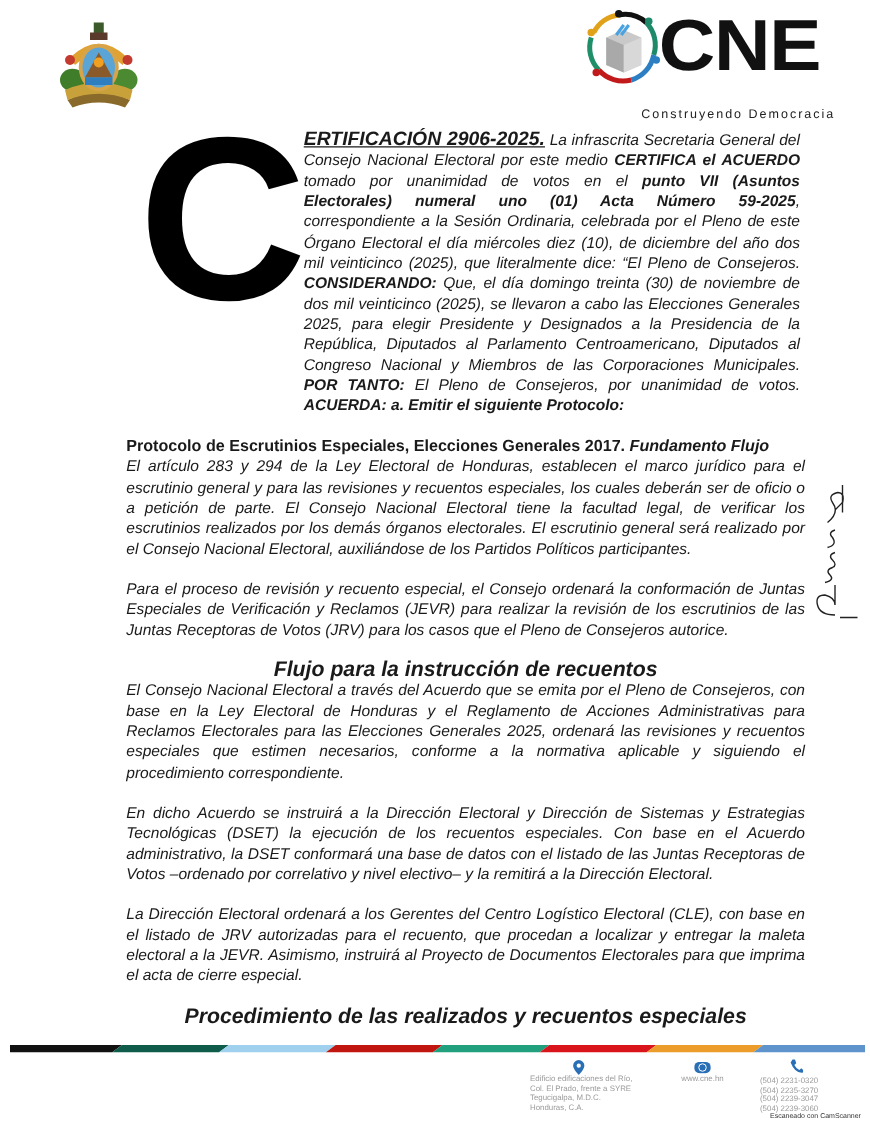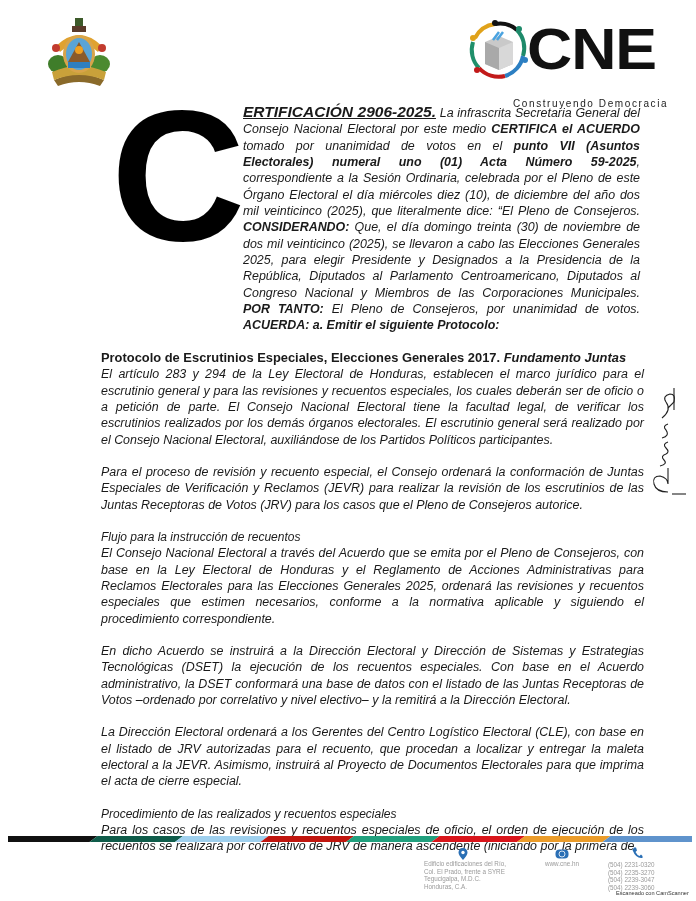--- a/index.html
+++ b/index.html
@@ -1,35 +1,35 @@
 <!DOCTYPE html>
 <html><head>
 <meta charset="utf-8">
 <style>
   html, body { margin: 0; padding: 0; background: #ffffff; }
   body { width: 696px; height: 901px; position: relative; overflow: hidden; font-family: "Liberation Sans", sans-serif; color: #1a1a1a; }
 
   .coat { position: absolute; left: 40px; top: 12px; width: 78px; height: 78px; }
-  .cne-logo { position: absolute; left: 465px; top: 20px; width: 215px; height: 86px; }
+  .cne-logo { position: absolute; left: 465px; top: 8px; width: 215px; height: 86px; }
   .cne-emblem { position: absolute; left: 0; top: 0; width: 66px; height: 60px; }
   .cne-letters { position: absolute; left: 62px; top: -4px; font-family: "Liberation Sans", sans-serif; font-weight: 900; font-size: 58px; letter-spacing: -1px; color: #111; line-height: 66px; transform: scaleX(1.08); transform-origin: left; font-weight: bold; }
   .cne-name { position: absolute; left: 2px; top: 62px; font-weight: bold; font-size: 11.6px; color: #111; white-space: nowrap; letter-spacing: 0.1px; }
   .cne-slogan { position: absolute; left: 48px; top: 78px; font-size: 10px; color: #222; letter-spacing: 1.6px; white-space: nowrap; }
 
   .dropcap { position: absolute; left: 111px; top: 96px; font-family: "Liberation Sans", sans-serif; font-weight: bold; font-size: 186px; line-height: 160px; color: #000; }
 
   .doc { position: absolute; left: 101px; top: 104px; width: 543px; font-size: 12.45px; line-height: 16.35px; font-style: italic; text-align: justify; }
   .doc p { margin: 0; }
   .doc b { font-weight: bold; }
   .intro-indent { padding-left: 142px; }
   .heading-u { font-weight: bold; font-size: 15.5px; text-decoration: underline; }
   .gap { height: 16px; }
   .sec-title-plain { font-style: normal; font-weight: bold; font-size: 12.9px; }
   .sec-title-plain i { font-style: italic; }
-  .center-title { font-weight: normal; font-size: 12px; }
+  .center-title { text-align: center; font-weight: bold; font-size: 17px; }
 
   .signature { position: absolute; left: 638px; top: 380px; width: 55px; height: 120px; }
 
   .footer-bar { position: absolute; left: 8px; top: 836px; width: 684px; height: 6px; }
   .footer-block { position: absolute; top: 848px; font-size: 6.3px; color: #9a9a9a; line-height: 7.6px; }
   .addr { left: 424px; top: 860px; }
   .web { left: 545px; top: 860px; }
   .phones { left: 608px; top: 861px; }
   .ficon { position: absolute; }
   .scanner { position: absolute; left: 616px; top: 890px; font-size: 5.6px; color: #333; white-space: nowrap; }
@@ -76,34 +76,33 @@
   <div class="cne-slogan">Construyendo Democracia</div>
 </div>
 
 <div class="dropcap">C</div>
 
 <div class="doc">
   <p class="intro-indent" style="padding-left:142px;margin-right:4px;">
     <span class="heading-u">ERTIFICACIÓN 2906-2025.</span><span id="intro-runs"><span> La infrascrita Secretaria General del Consejo Nacional Electoral por este medio </span><b>CERTIFICA el ACUERDO</b><span> tomado por unanimidad de votos en el </span><b>punto VII (Asuntos Electorales) numeral uno (01) Acta Número 59-2025</b><span>, correspondiente a la Sesión Ordinaria, celebrada por el Pleno de este Órgano Electoral el día miércoles diez (10), de diciembre del año dos mil veinticinco (2025), que literalmente dice: “El Pleno de Consejeros. </span><b>CONSIDERANDO:</b><span> Que, el día domingo treinta (30) de noviembre de dos mil veinticinco (2025), se llevaron a cabo las Elecciones Generales 2025, para elegir Presidente y Designados a la Presidencia de la República, Diputados al Parlamento Centroamericano, Diputados al Congreso Nacional y Miembros de las Corporaciones Municipales. </span><b>POR TANTO:</b><span> El Pleno de Consejeros, por unanimidad de votos. </span><b>ACUERDA: a. Emitir el siguiente Protocolo:</b></span>
   </p>
   <div class="gap"></div>
-  <p class="sec-title-plain"><span>Protocolo de Escrutinios Especiales, Elecciones Generales 2017.</span><i> Fundamento Juntas</i></p>
+  <p class="sec-title-plain"><span>Protocolo de Escrutinios Especiales, Elecciones Generales 2017.</span><i> Fundamento Flujo</i></p>
   <p>El artículo 283 y 294 de la Ley Electoral de Honduras, establecen el marco jurídico para el escrutinio general y para las revisiones y recuentos especiales, los cuales deberán ser de oficio o a petición de parte. El Consejo Nacional Electoral tiene la facultad legal, de verificar los escrutinios realizados por los demás órganos electorales. El escrutinio general será realizado por el Consejo Nacional Electoral, auxiliándose de los Partidos Políticos participantes.</p>
   <div class="gap"></div>
   <p>Para el proceso de revisión y recuento especial, el Consejo ordenará la conformación de Juntas Especiales de Verificación y Reclamos (JEVR) para realizar la revisión de los escrutinios de las Juntas Receptoras de Votos (JRV) para los casos que el Pleno de Consejeros autorice.</p>
   <div class="gap"></div>
   <p class="center-title">Flujo para la instrucción de recuentos</p>
   <p>El Consejo Nacional Electoral a través del Acuerdo que se emita por el Pleno de Consejeros, con base en la Ley Electoral de Honduras y el Reglamento de Acciones Administrativas para Reclamos Electorales para las Elecciones Generales 2025, ordenará las revisiones y recuentos especiales que estimen necesarios, conforme a la normativa aplicable y siguiendo el procedimiento correspondiente.</p>
   <div class="gap"></div>
   <p>En dicho Acuerdo se instruirá a la Dirección Electoral y Dirección de Sistemas y Estrategias Tecnológicas (DSET) la ejecución de los recuentos especiales. Con base en el Acuerdo administrativo, la DSET conformará una base de datos con el listado de las Juntas Receptoras de Votos –ordenado por correlativo y nivel electivo– y la remitirá a la Dirección Electoral.</p>
   <div class="gap"></div>
   <p>La Dirección Electoral ordenará a los Gerentes del Centro Logístico Electoral (CLE), con base en el listado de JRV autorizadas para el recuento, que procedan a localizar y entregar la maleta electoral a la JEVR. Asimismo, instruirá al Proyecto de Documentos Electorales para que imprima el acta de cierre especial.</p>
   <div class="gap"></div>
   <p class="center-title">Procedimiento de las realizados y recuentos especiales</p>
-  <p>Para los casos de las revisiones y recuentos especiales de oficio, el orden de ejecución de los recuentos se realizará por correlativo de JRV de manera ascendente (iniciando por la primera de</p>
 </div>
 
 <svg class="signature" viewBox="0 0 55 120">
   <g fill="none" stroke="#222" stroke-width="1.1">
     <path d="M30 112 Q18 112 16 104 Q14 96 22 96 Q30 98 30 104 L30 88"></path>
     <path d="M22 86 Q30 84 26 80 Q22 76 28 74 Q32 72 28 68 Q24 64 30 62"></path>
     <path d="M24 58 Q32 56 28 50 Q24 46 30 44"></path>
     <path d="M24 38 Q34 30 28 22 Q24 16 32 14 Q38 14 36 22 L30 28"></path>
     <path d="M36 8 L36 30"></path>
     <path d="M34 114 L48 114"></path>

